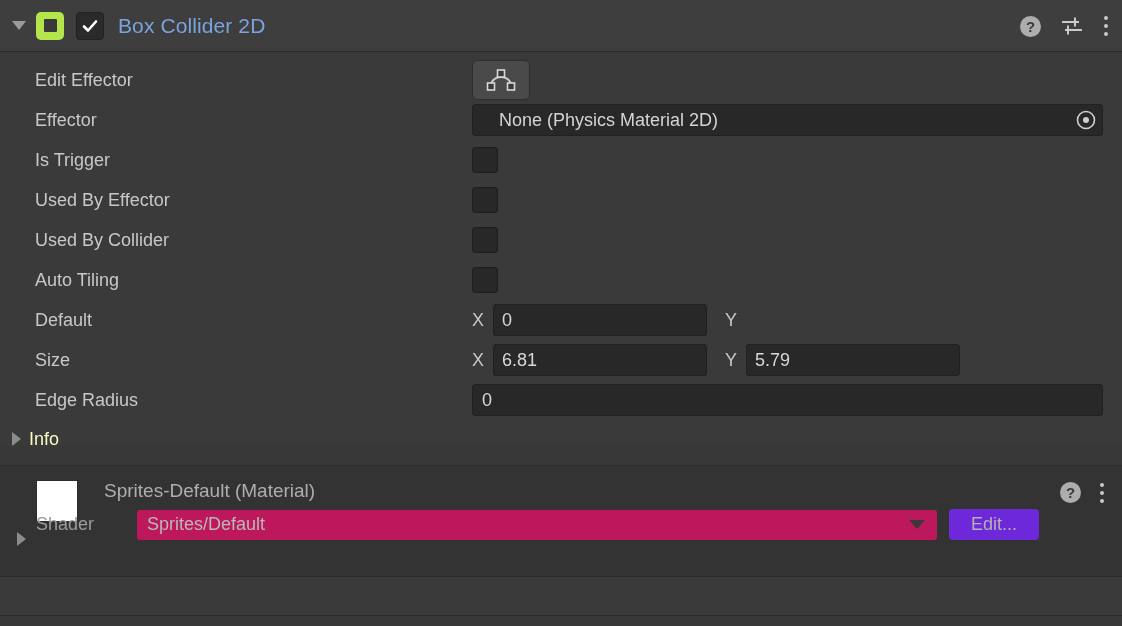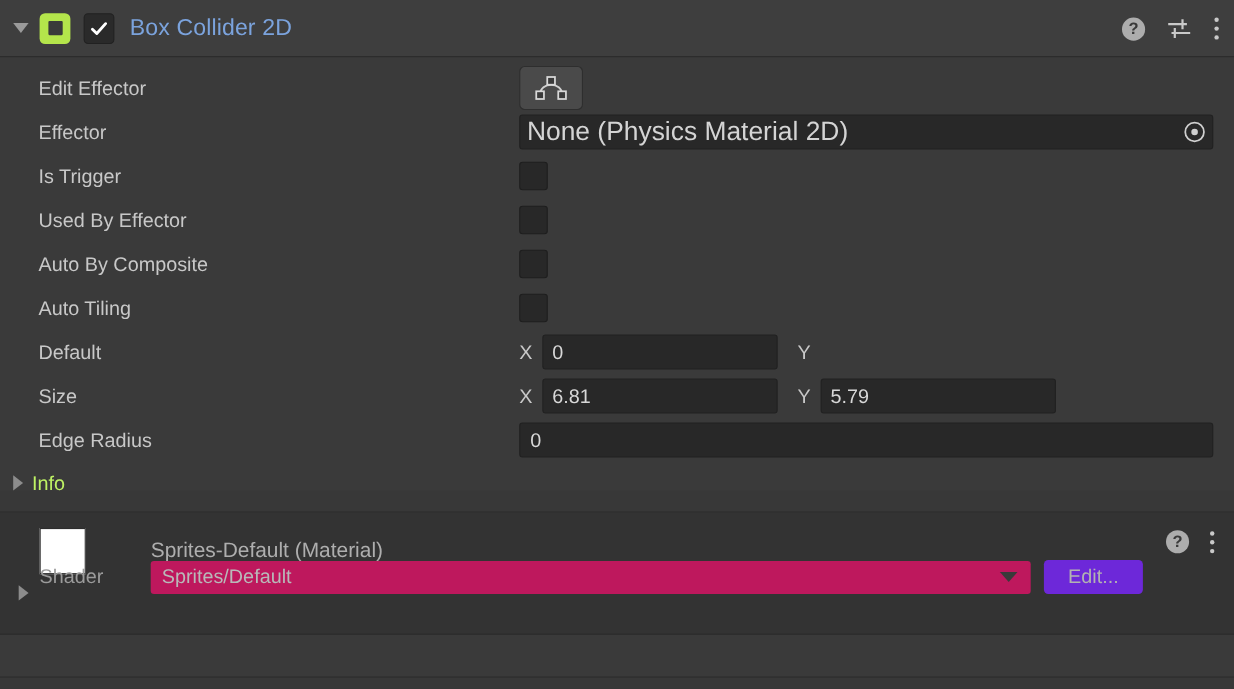--- a/index.html
+++ b/index.html
@@ -175,22 +175,22 @@
     background: #282828;
     border: 1px solid #212121;
     border-radius: 3px;
     display: flex;
     align-items: center;
     box-sizing: border-box;
     position: relative;
     cursor: pointer;
   }
   .obj-field .val {
-    padding-left: 6px;
-    font-size: 24px;
+    padding-left: 26px;
+    font-size: 18px;
     color: #d4d4d4;
   }
   .obj-picker {
     position: absolute;
     right: 4px;
     width: 24px; height: 24px;
     display: flex; align-items: center; justify-content: center;
     cursor: pointer;
   }
 
@@ -251,41 +251,39 @@
   .info-row {
     display: flex;
     align-items: center;
     height: 38px;
     padding-left: 12px;
     cursor: pointer;
   }
   .info-row .itxt {
     margin-left: 8px;
     font-size: 18px;
-    color: #bef264;
+    color: #fef9c3;
   }
 
   
   .divider {
     height: 1px;
     background: #2b2b2b;
     margin-top: 7px;
   }
   .mat-section {
     background: #333333;
     height: 110px;
     position: relative;
     border-bottom: 1px solid #2b2b2b;
   }
   .mat-head {
     display: flex;
-    align-items: center;
     padding-top: 14px;
     padding-left: 36px;
-    gap: 33px;
   }
   .mat-thumb {
     width: 42px;
     height: 42px;
     background: #ffffff;
     border: 1px solid #2c2c2c;
     box-sizing: border-box;
   }
   .mat-name {
     margin-left: 26px;
@@ -446,21 +444,21 @@
     </div>
 
     <div class="row">
       <div class="label">Used By Effector</div>
       <div class="field-area">
         <div class="checkbox"></div>
       </div>
     </div>
 
     <div class="row">
-      <div class="label">Auto By Composite</div>
+      <div class="label">Used By Collider</div>
       <div class="field-area">
         <div class="checkbox"></div>
       </div>
     </div>
 
     <div class="row">
       <div class="label">Auto Tiling</div>
       <div class="field-area">
         <div class="checkbox"></div>
       </div>

